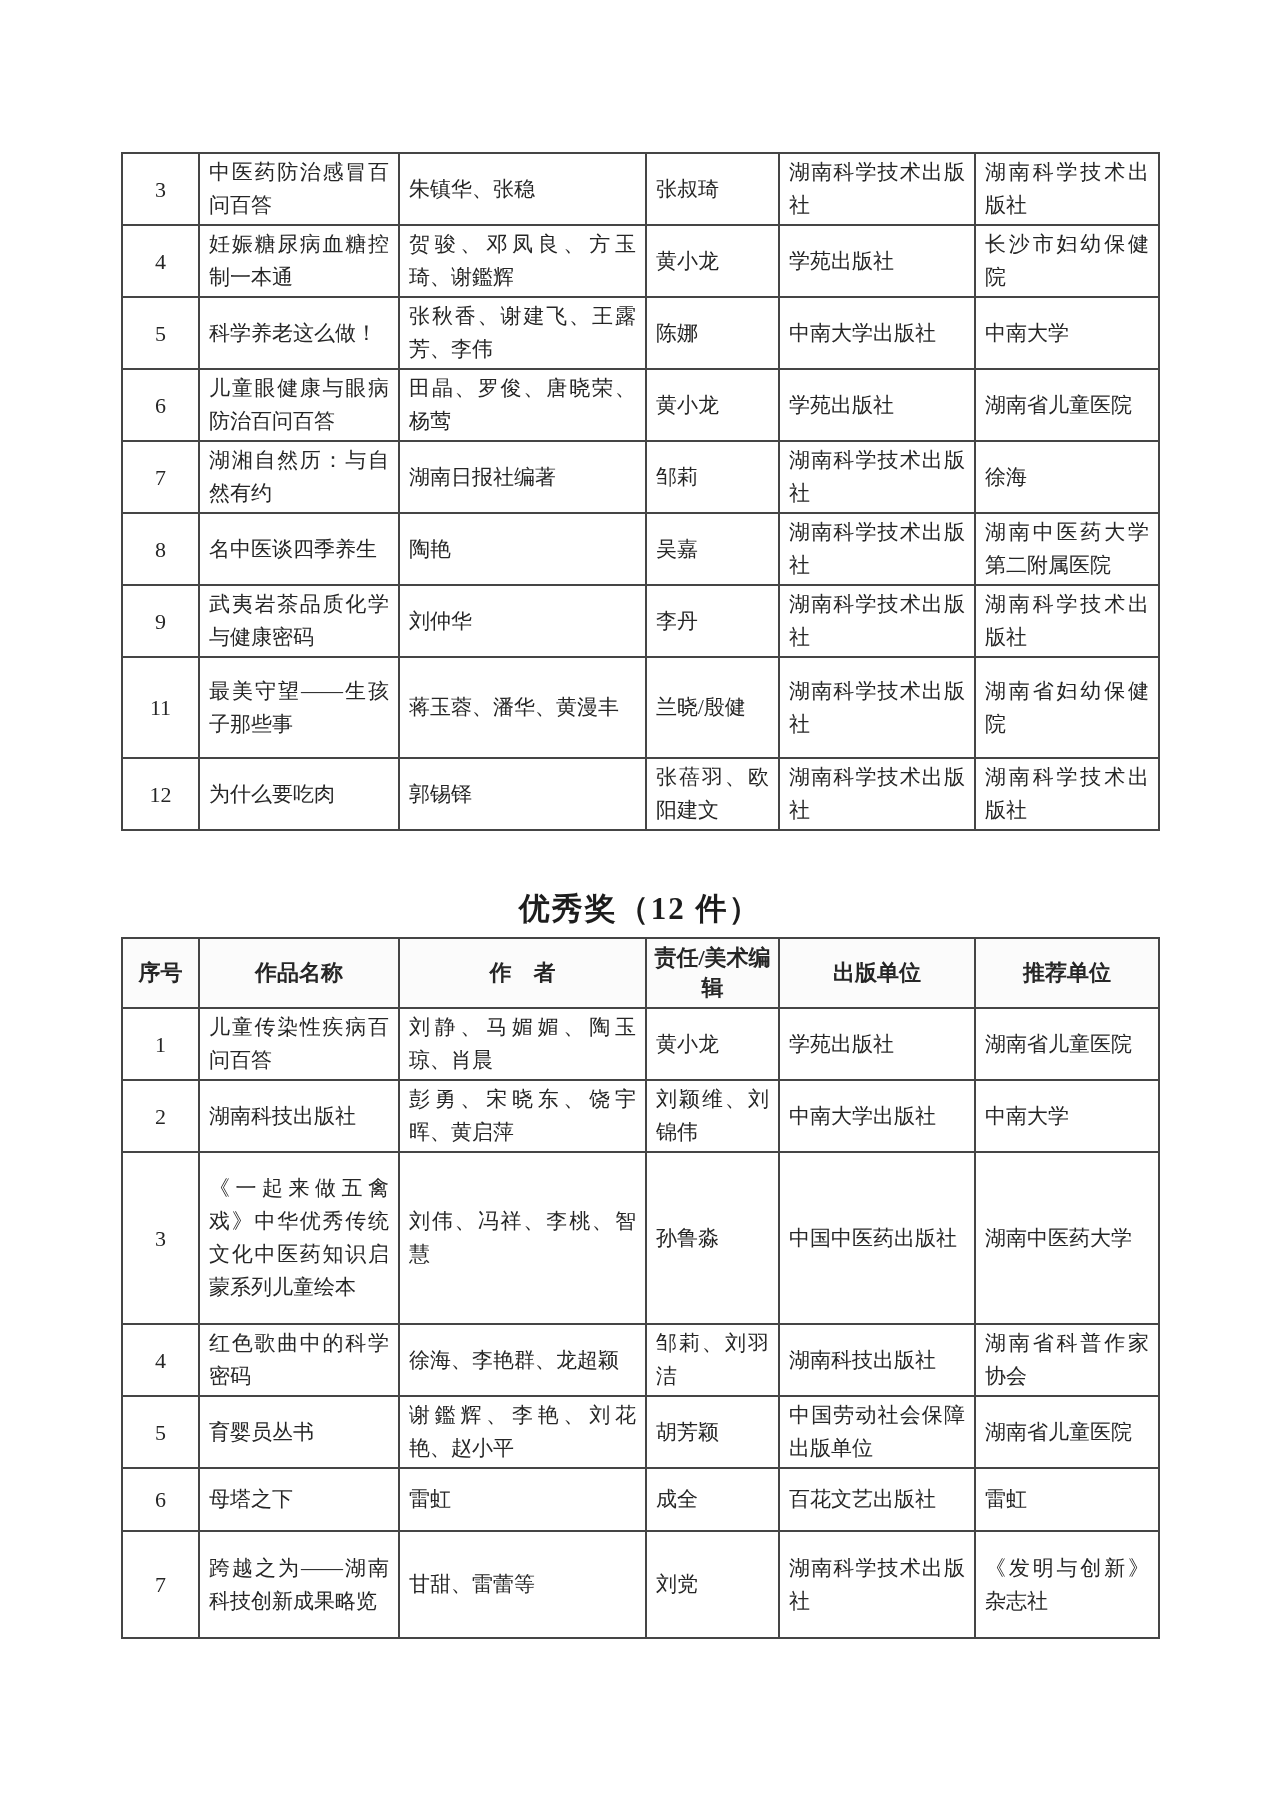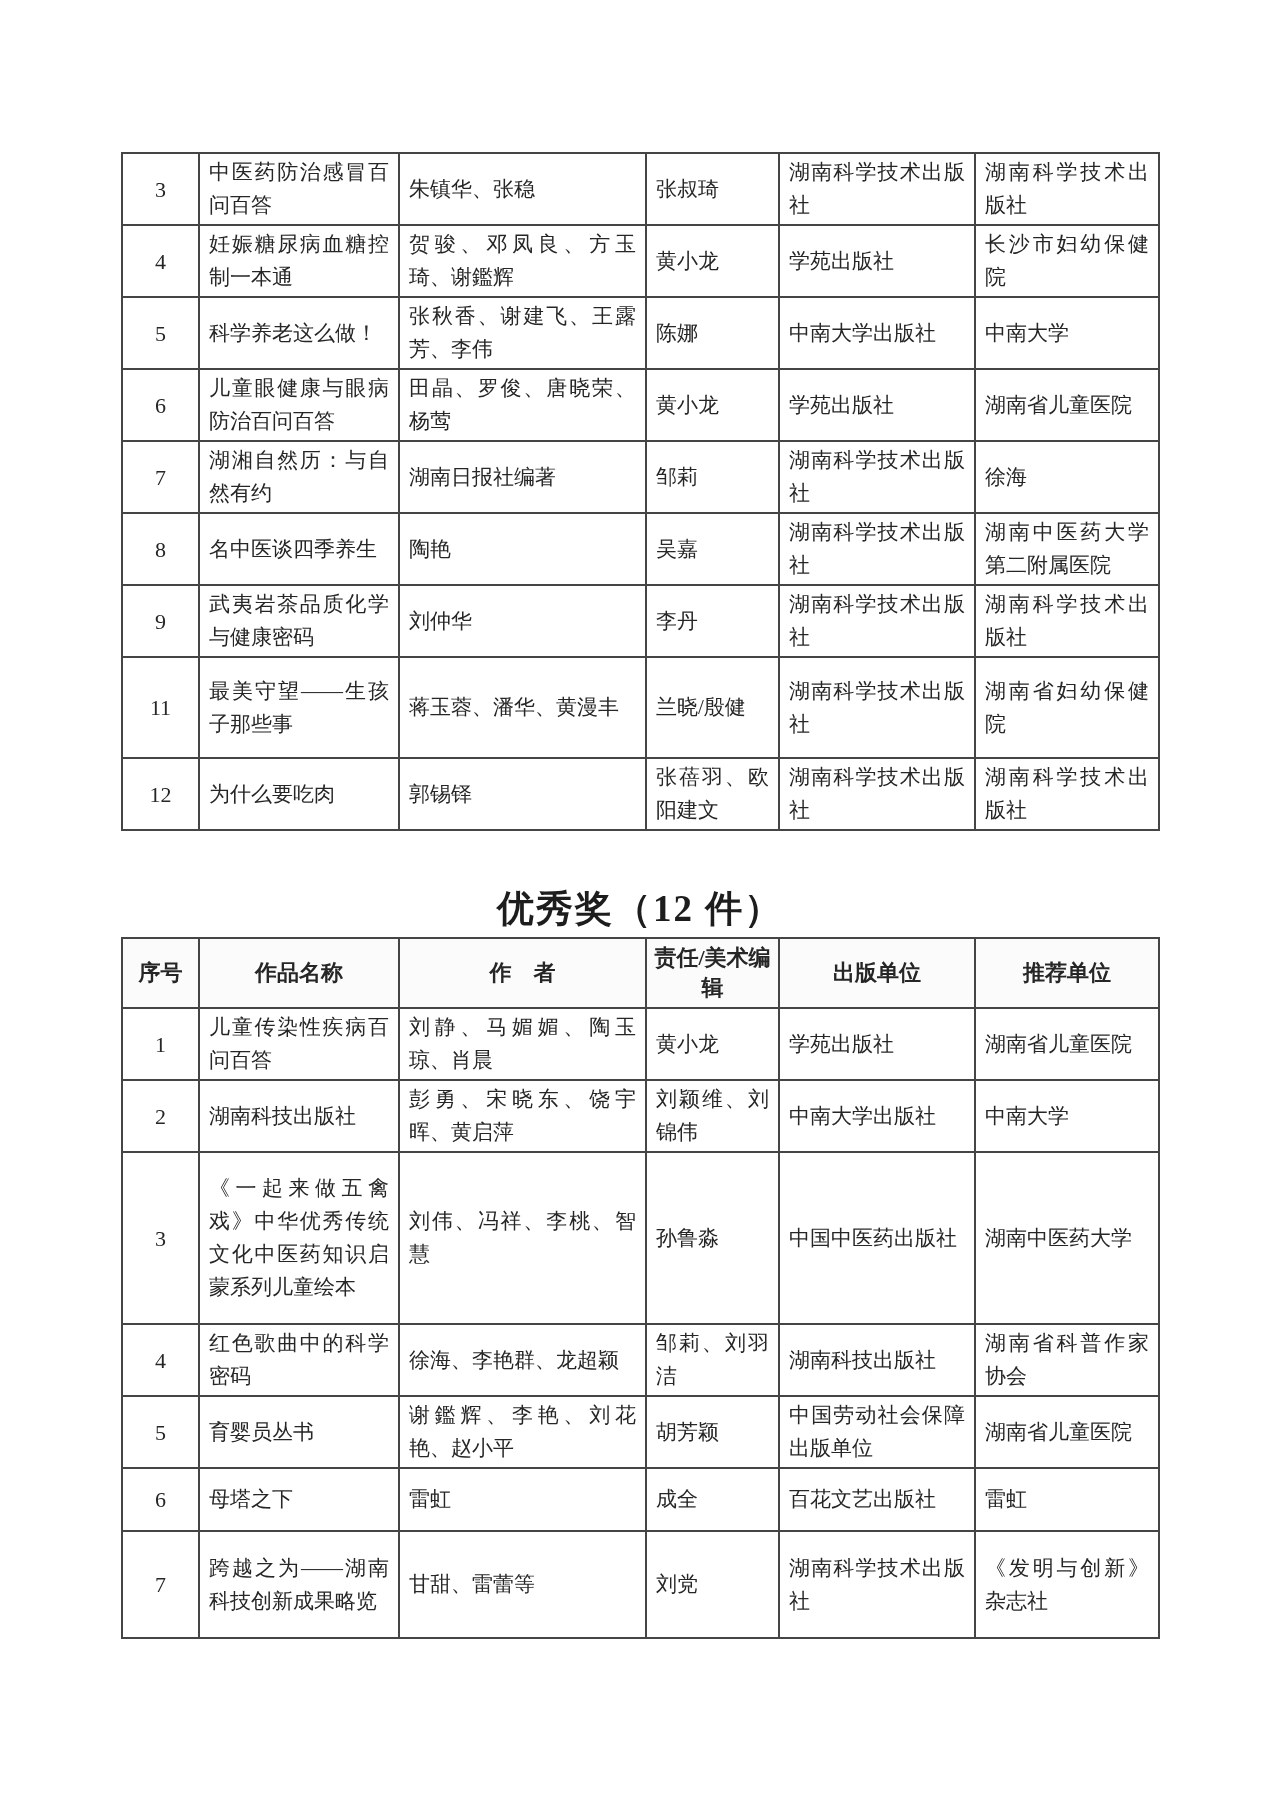--- a/index.html
+++ b/index.html
@@ -63,21 +63,21 @@
   #table2 tbody tr:nth-child(6) { height: 63px; }
   #table2 tbody tr:nth-child(7) { height: 107px; }
 
   .section-title {
     position: absolute;
     top: 884px;
     left: 0;
     width: 1280px;
     height: 50px;
     text-align: center;
-    font-size: 37px;
+    font-size: 31px;
     font-weight: bold;
     letter-spacing: 2px;
     line-height: 50px;
     color: #1d1d1d;
   }
 </style>
 </head>
 <body>
 
 <div class="page">

